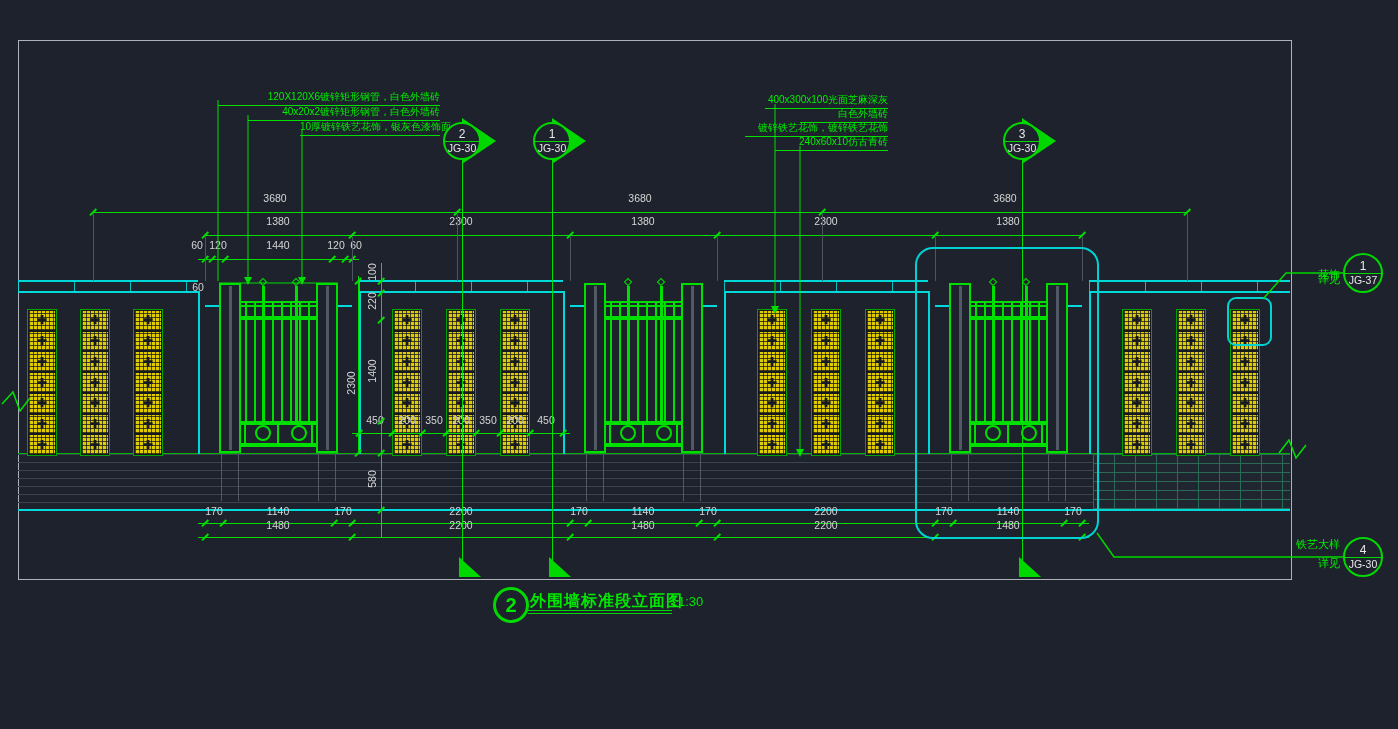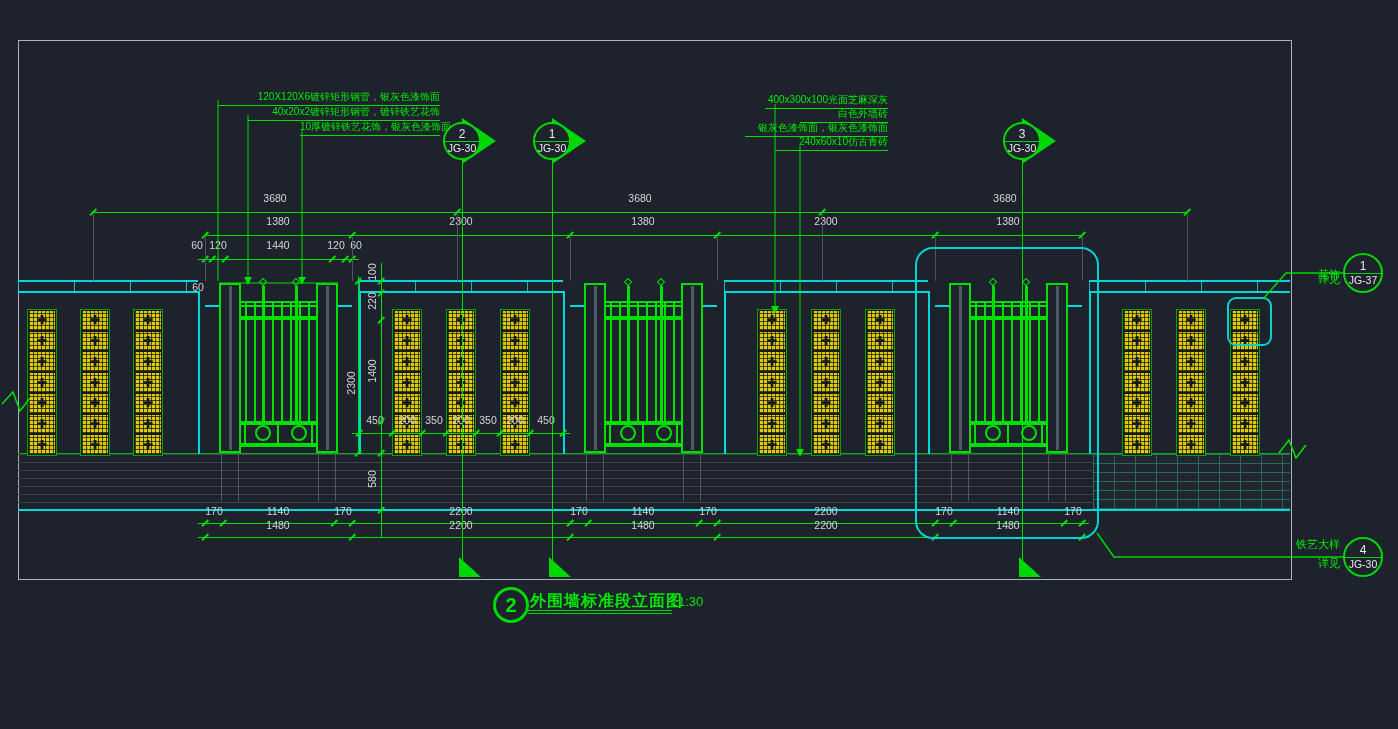--- a/index.html
+++ b/index.html
@@ -406,26 +406,26 @@
       <div class="abs extline" style="left: 1187px; top: 214px; height: 67px;"></div>
       <div class="abs extline" style="left: 205px; top: 237px; height: 44px;"></div>
       <div class="abs extline" style="left: 352px; top: 237px; height: 44px;"></div>
       <div class="abs extline" style="left: 570px; top: 237px; height: 44px;"></div>
       <div class="abs extline" style="left: 717px; top: 237px; height: 44px;"></div>
       <div class="abs extline" style="left: 935px; top: 237px; height: 44px;"></div>
       <div class="abs extline" style="left: 1082px; top: 237px; height: 44px;"></div>
       <div class="abs secline" style="left: 462px;"></div>
       <div class="abs secline" style="left: 552px;"></div>
       <div class="abs secline" style="left: 1022px;"></div>
-      <div class="abs ann" style="left: 218px; top: 90px; width: 222px;">120X120X6镀锌矩形钢管，银灰色漆饰面</div>
-      <div class="abs ann" style="left: 248px; top: 105px; width: 192px;">40x20x2镀锌矩形钢管，镀锌铁艺花饰</div>
+      <div class="abs ann" style="left: 218px; top: 90px; width: 222px;">120X120X6镀锌矩形钢管，白色外墙砖</div>
+      <div class="abs ann" style="left: 248px; top: 105px; width: 192px;">40x20x2镀锌矩形钢管，白色外墙砖</div>
       <div class="abs ann" style="left: 300px; top: 120px; width: 140px;">10厚镀锌铁艺花饰，银灰色漆饰面</div>
       <div class="abs ann" style="left: 765px; top: 93px; width: 123px;">400x300x100光面芝麻深灰</div>
       <div class="abs ann" style="left: 800px; top: 107px; width: 88px;">白色外墙砖</div>
-      <div class="abs ann" style="left: 745px; top: 121px; width: 143px;">银灰色漆饰面，银灰色漆饰面</div>
+      <div class="abs ann" style="left: 745px; top: 121px; width: 143px;">镀锌铁艺花饰，镀锌铁艺花饰</div>
       <div class="abs ann" style="left: 775px; top: 135px; width: 113px;">240x60x10仿古青砖</div>
     </div>
 
   <div class="abs hirect" style="left:915px;top:247px;width:180px;height:288px;"></div>
   <div class="abs hirect-sm" style="left:1227px;top:297px;width:41px;height:45px;"></div>
 
   <div class="abs marker" style="left:462px;top:118px;">
     <div class="flag"></div>
     <div class="mcircle">
       <span class="mnum">2</span>

